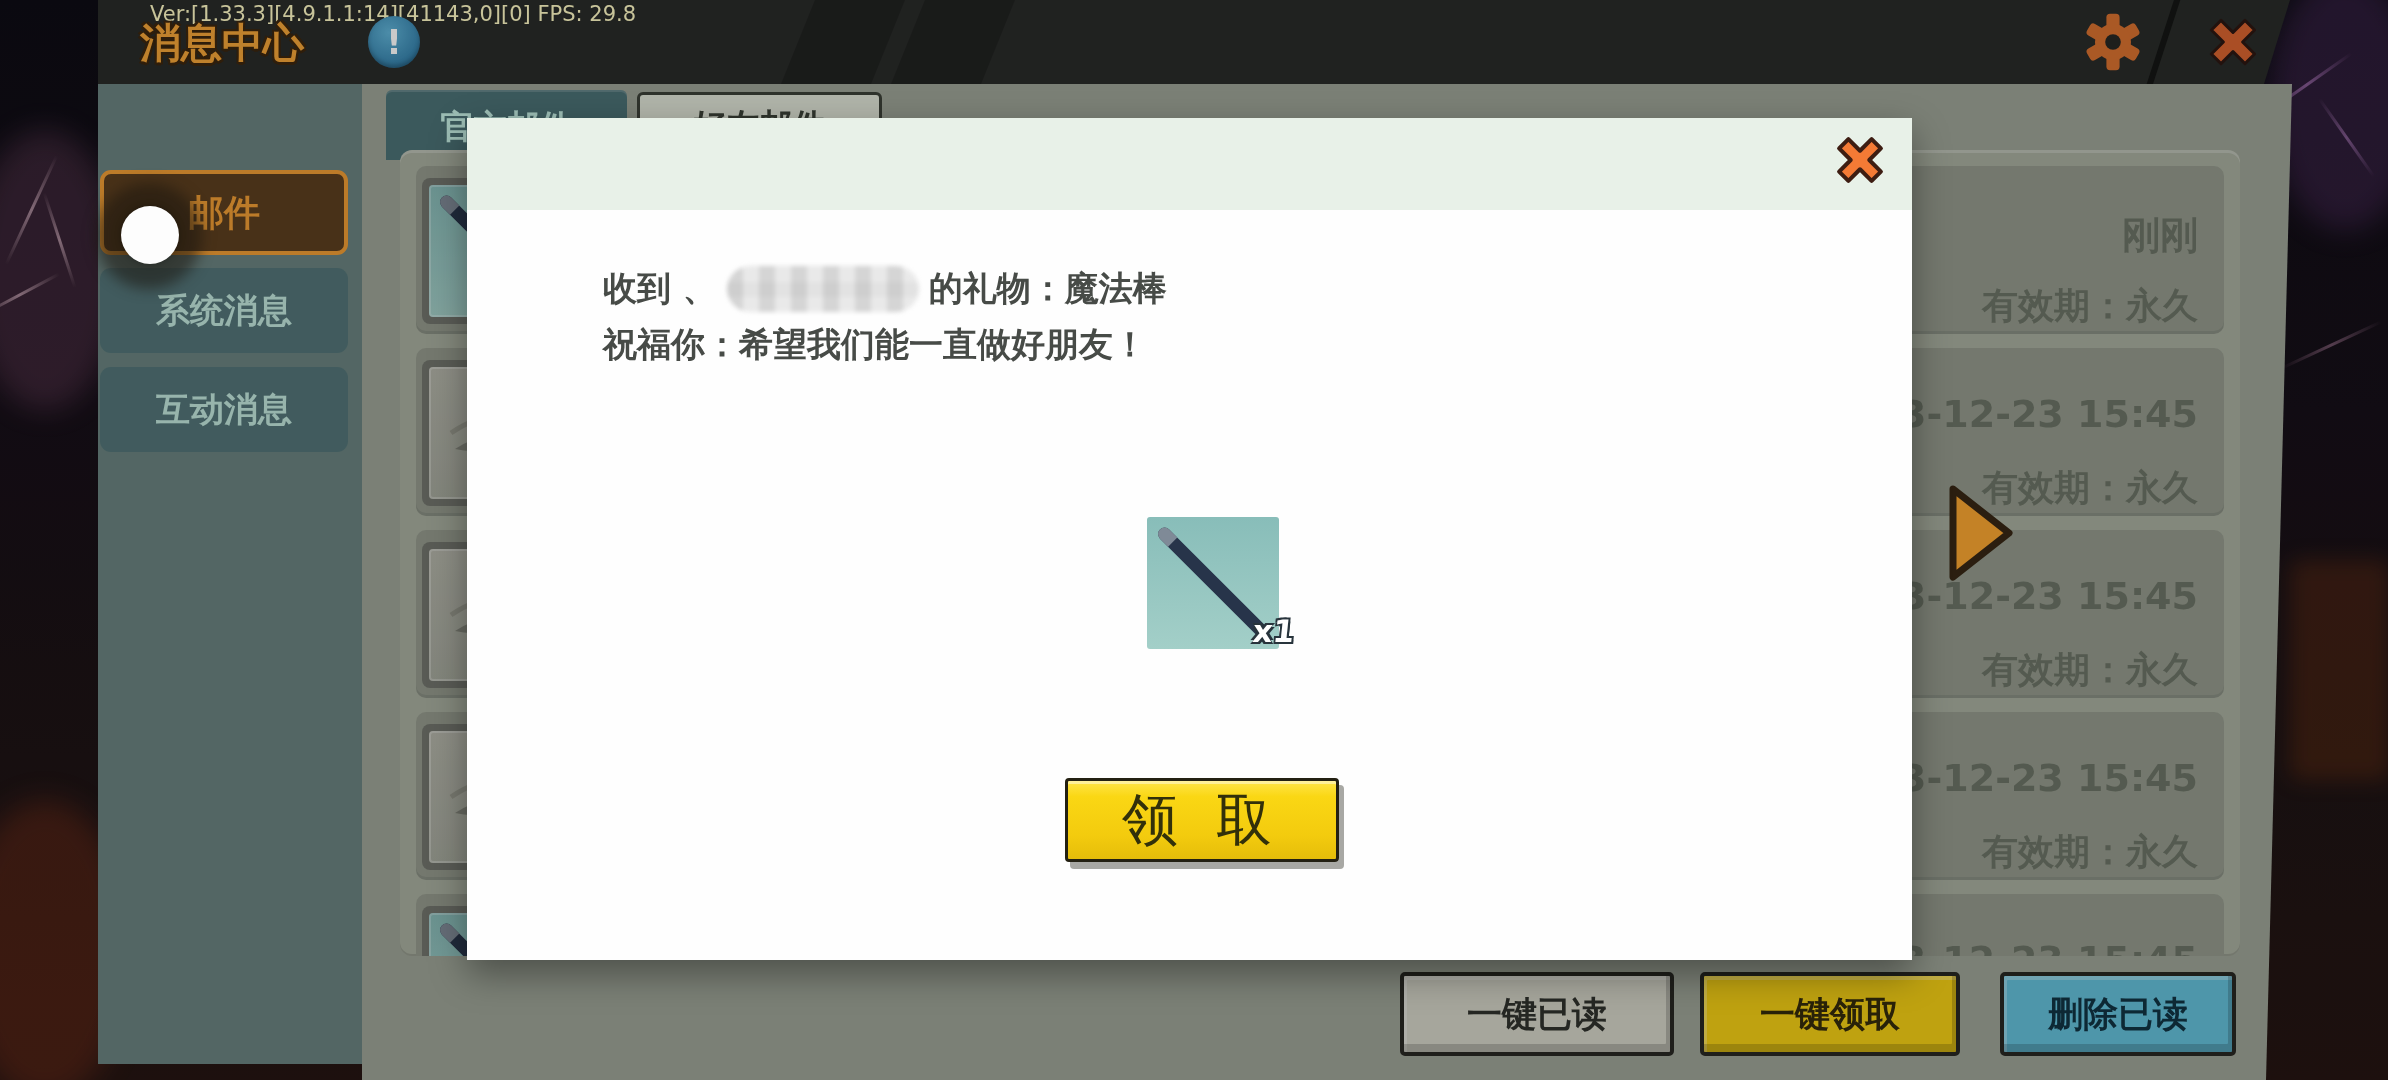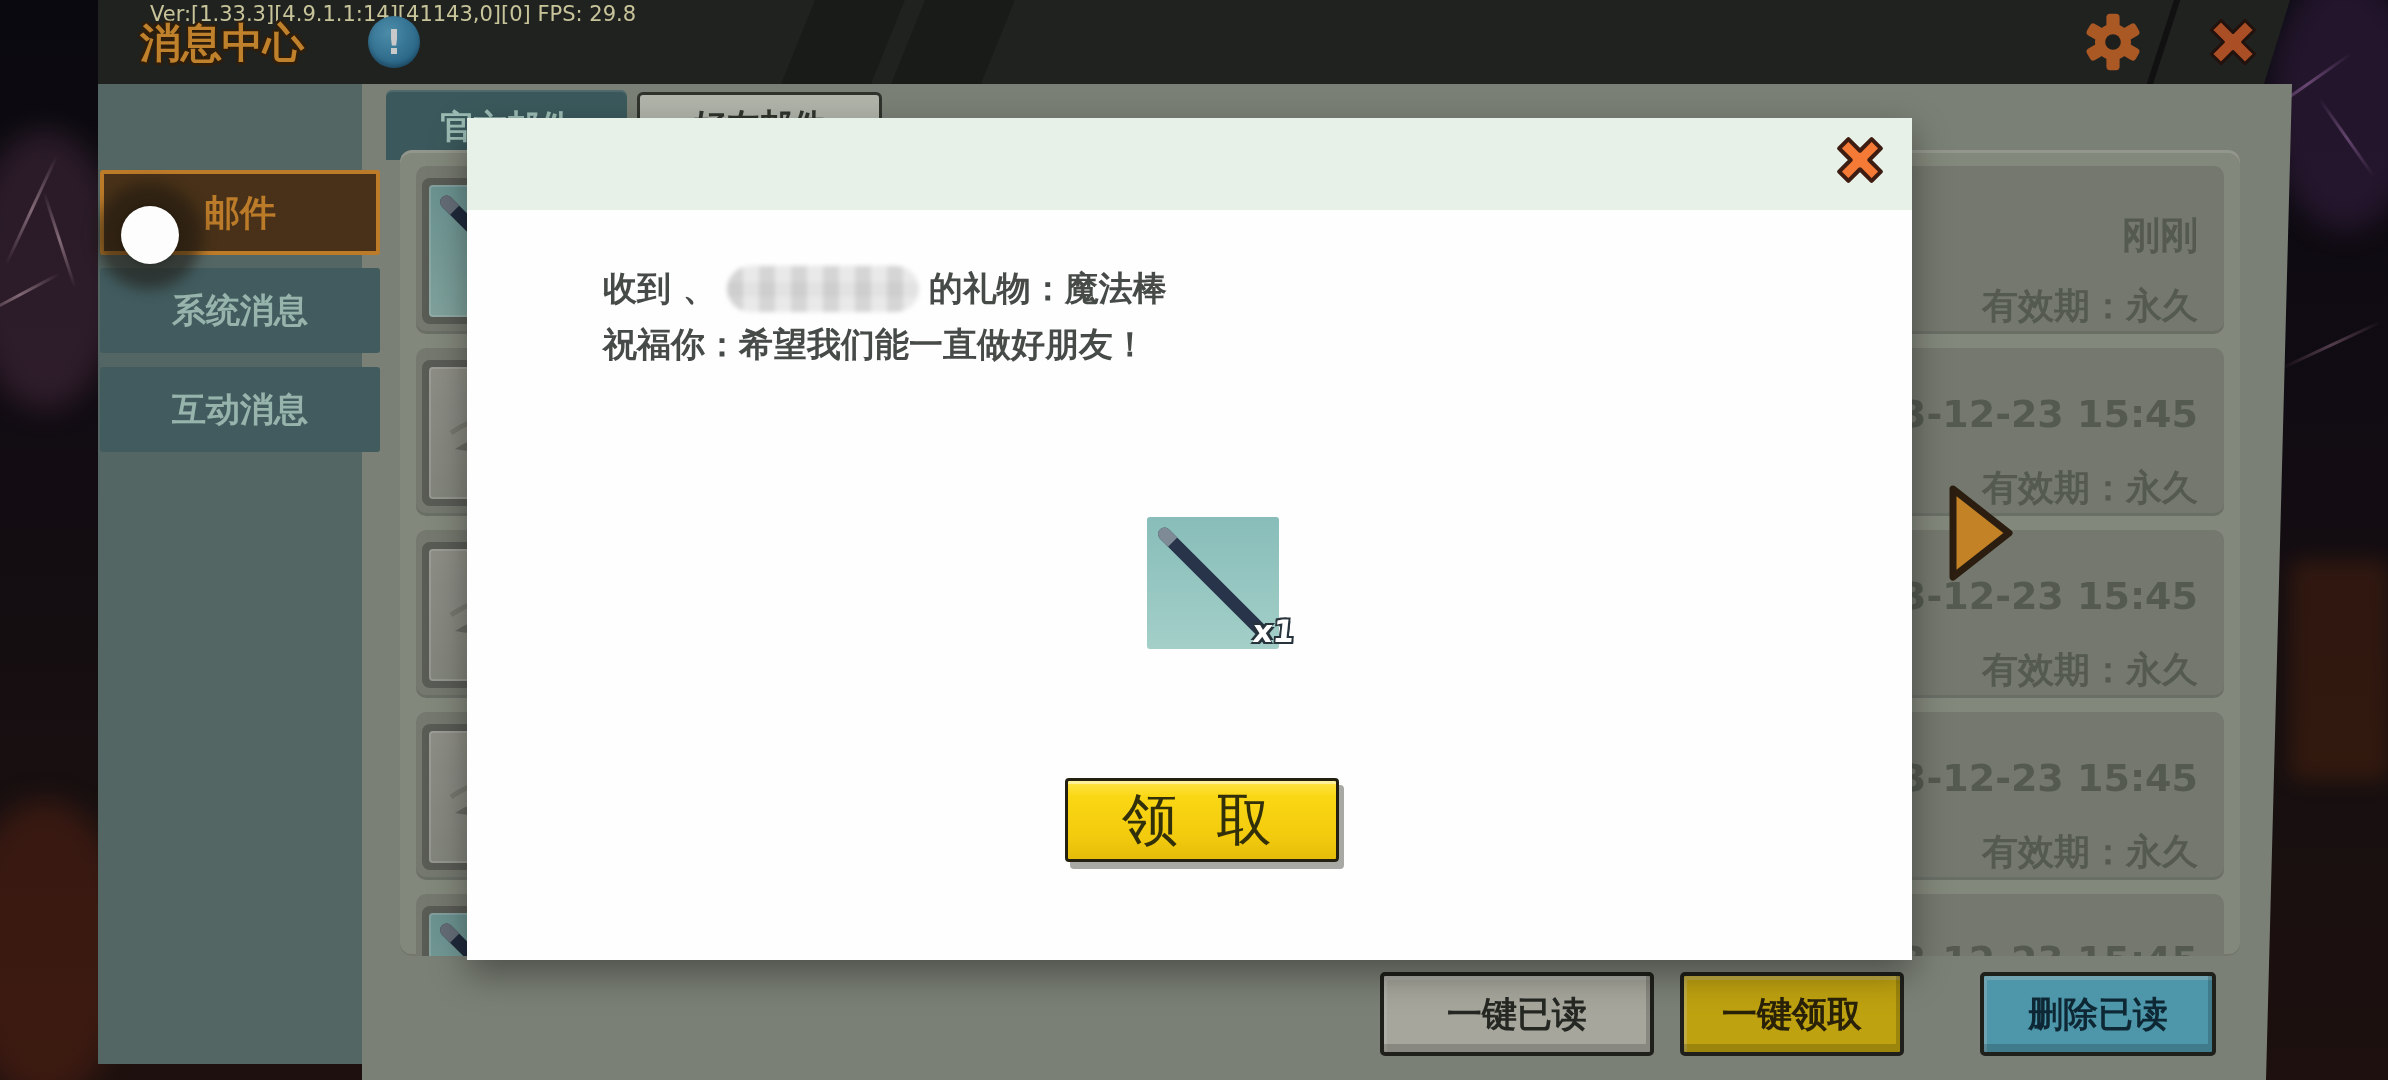--- a/index.html
+++ b/index.html
@@ -51,28 +51,28 @@
     border-radius:7px;transform:rotate(45deg);}
   .wand::before{content:'';position:absolute;left:0;top:0;width:18px;height:13px;
     background:#7f8a97;border-radius:7px 0 0 7px;}
   .mail-time{position:absolute;right:26px;top:44px;font-size:38px;font-weight:bold;color:#6a7164;}
   .mail-validity{position:absolute;right:26px;top:116px;font-size:36px;font-weight:bold;color:#6a7164;}
   .cursor-arrow{position:absolute;left:1948px;top:484px;width:66px;height:98px;z-index:6;}
 
   
   .foot-btn{position:absolute;top:972px;height:84px;box-sizing:border-box;border:4px solid #262621;
     border-radius:5px;text-align:center;font-weight:bold;font-size:35px;line-height:76px;
-    box-shadow:inset -4px -8px 0 rgba(0,0,0,0.18), inset 3px 4px 0 rgba(255,255,255,0.28);}
+    box-shadow:inset -4px -8px 0 rgba(0,0,0,0.18), inset 3px 4px 0 rgba(255,255,255,0.28);margin-left:20px;}
   .fb-read{left:1380px;width:274px;background:#d2d2c6;color:#2e302b;}
-  .fb-claim{left:1680px;width:224px;background:#f2cd13;color:#32290a;}
+  .fb-claim{left:1680px;width:260px;background:#f2cd13;color:#32290a;}
   .fb-delete{left:1980px;width:236px;background:#62bed8;color:#0f3140;}
 
   
   .sidebar{position:absolute;left:98px;top:84px;width:264px;height:980px;background:#68807e;}
-  .side-btn{position:absolute;left:2px;width:280px;height:85px;background:#517376;border-radius:3px;
+  .side-btn{position:absolute;left:2px;width:248px;height:85px;background:#517376;border-radius:11px;
     text-align:center;font-size:34px;font-weight:bold;color:#bfe4da;line-height:85px;}
   .sb-mail{top:86px;background:#5a3d1d;border:4px solid #ef9c33;color:#ef9c33;
     box-sizing:border-box;line-height:77px;font-size:36px;}
   .sb-sys{top:184px;} .sb-inter{top:283px;}
 
   
   .topbar{position:absolute;left:98px;top:0;width:2192px;height:84px;background:#272927;
     clip-path:polygon(0 0,100% 0,calc(100% - 26px) 100%,0 100%);}
   .chev{position:absolute;top:0;height:84px;width:90px;background:rgba(0,0,0,0.22);transform:skewX(-22deg);}
   .c1{left:700px;} .c2{left:810px;}

